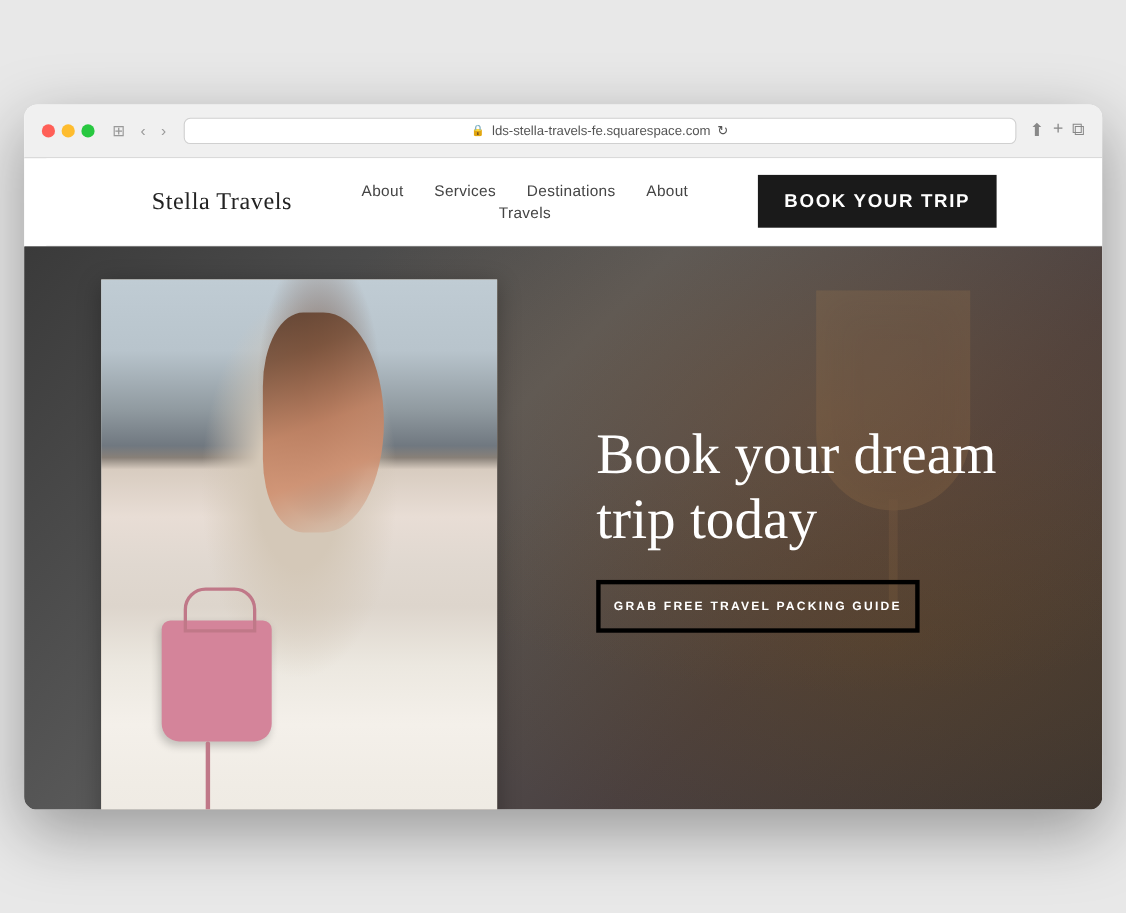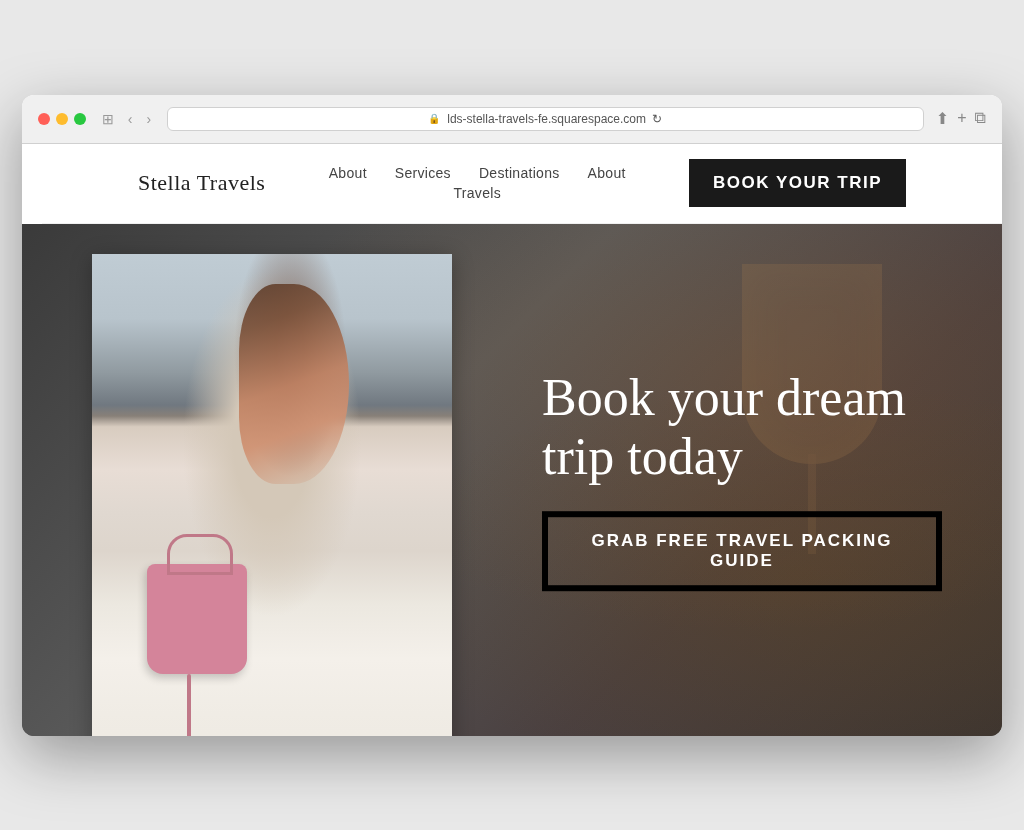--- a/index.html
+++ b/index.html
@@ -290,24 +290,24 @@
     .hero-description {
       font-size: 14px;
       line-height: 1.7;
       color: rgba(255,255,255,0.85);
       margin-bottom: 32px;
     }
 
     .cta-btn {
       display: inline-block;
       background: transparent;
-      border: 6px solid #000000;
+      border: 4px solid #000000;
       color: #fff;
-      padding: 14px 28px;
-      font-size: 17px;
+      padding: 14px 12px;
+      font-size: 11px;
       font-weight: 700;
       letter-spacing: 2px;
       text-transform: uppercase;
       cursor: pointer;
     }
   </style>
 </head>
 <body>
 
 <div class="browser-window">

